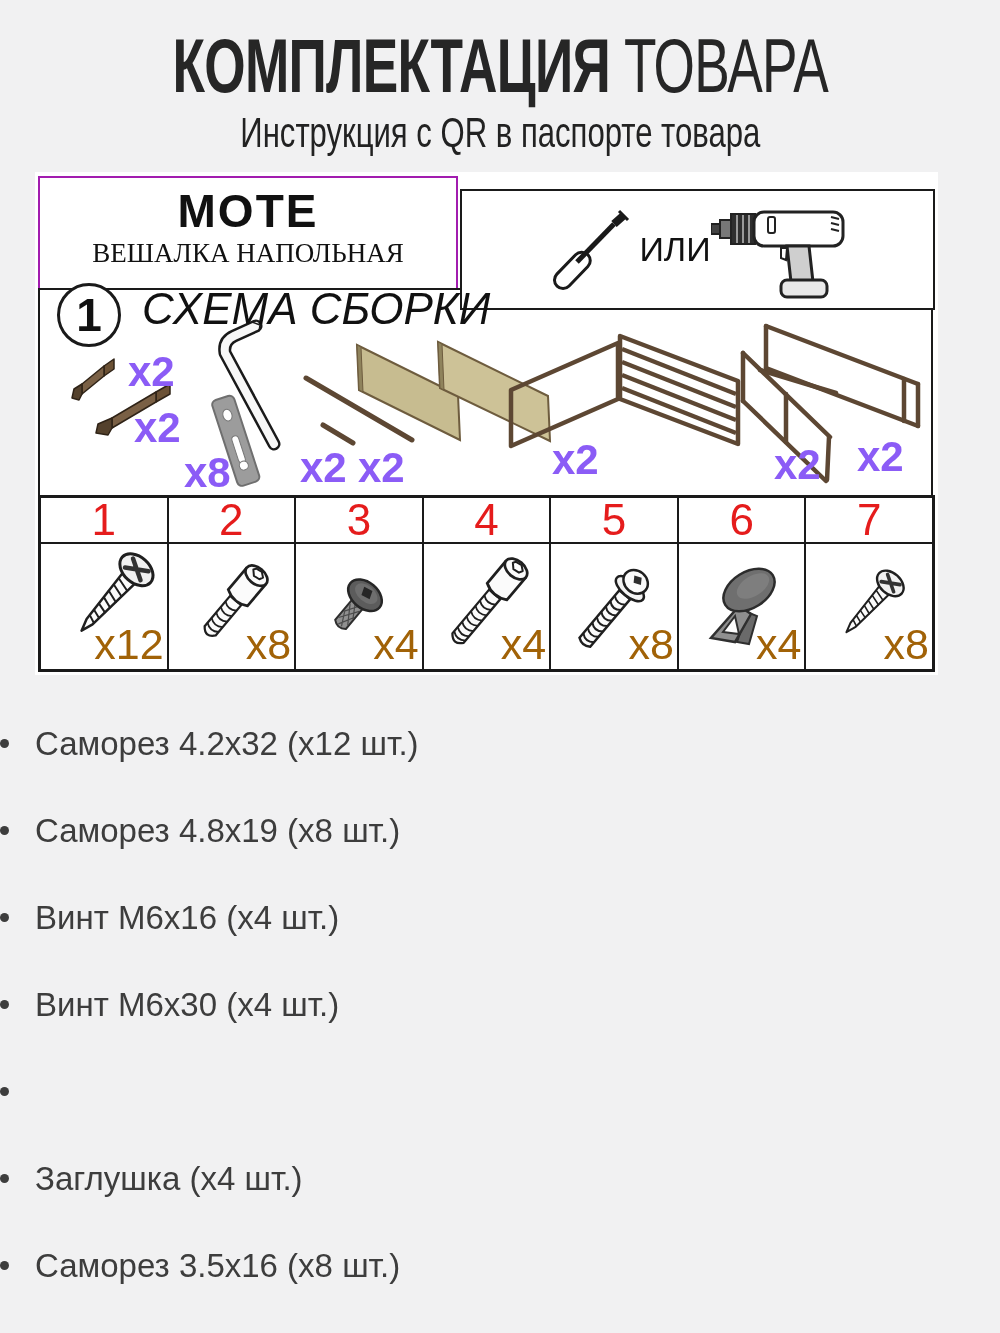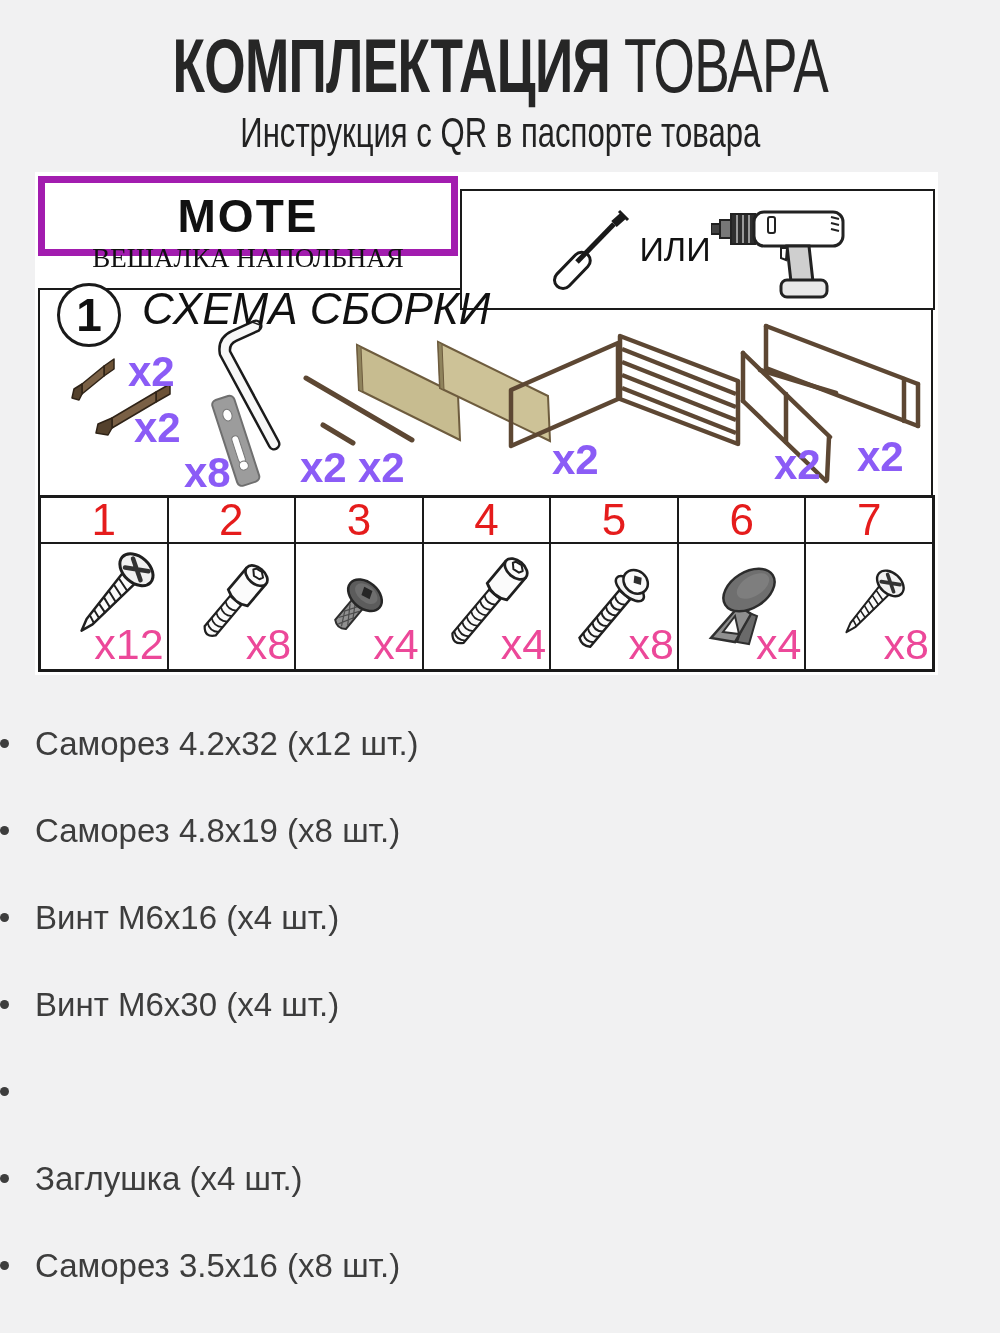--- a/index.html
+++ b/index.html
@@ -8,39 +8,39 @@
   .abs{position:absolute;}
   
   .title-wrap{left:0;top:26px;width:100%;text-align:center;}
   .title-line{display:inline-block;white-space:nowrap;transform:scaleX(0.70);transform-origin:center;font-size:76px;line-height:80px;color:#262626;letter-spacing:-1px;}
   .t-strong{font-weight:700;}
   .t-light{font-weight:400;}
   .sub-wrap{left:0;top:110px;width:100%;text-align:center;}
   .sub-line{display:inline-block;white-space:nowrap;transform:scaleX(0.74);transform-origin:center;font-size:42px;line-height:46px;color:#222;}
   
   .sheet{left:35px;top:172px;width:903px;height:503px;background:#fff;}
-  .mote-cell{left:38px;top:176px;width:420px;height:80px;border:7px solid #a21caf;background:#fff;box-sizing:border-box;text-align:center;}
+  .mote-cell{left:38px;top:176px;width:420px;height:114px;border:2px solid #a21caf;background:#fff;box-sizing:border-box;text-align:center;}
   .mote-name{margin-top:6px;font-size:46px;font-weight:700;letter-spacing:2px;color:#111;}
   .mote-sub{font-size:27px;color:#111;margin-top:0;font-family:Liberation Serif, serif;}
   .tools-box{left:460px;top:189px;width:475px;height:121px;border:2px solid #1a1a1a;background:#fff;box-sizing:border-box;display:flex;align-items:center;justify-content:center;}
   .or-label{font-size:34px;color:#111;}
   .seg{background:#1a1a1a;}
   .seg-a{left:38px;top:288px;width:422px;height:2px;}
   .seg-b{left:38px;top:288px;width:2px;height:209px;}
   .seg-c{left:931px;top:308px;width:2px;height:189px;}
   .schema-svg{left:38px;top:278px;}
   .step-circle{left:57px;top:283px;width:58px;height:58px;border:3px solid #1a1a1a;border-radius:50%;background:#fff;display:flex;align-items:center;justify-content:center;font-size:46px;font-weight:700;color:#111;}
   .schema-title{left:142px;top:284px;font-size:44px;font-style:italic;color:#111;}
   .qlab{font-size:42px;color:#8b5cf6;font-weight:bold;}
   
   .ftable{left:38px;top:495px;width:897px;height:177px;border:2px solid #1a1a1a;background:#fff;box-sizing:border-box;display:grid;grid-template-columns:repeat(7,1fr);grid-template-rows:46px 1fr;}
   .ncell{border:1px solid #1a1a1a;display:flex;align-items:center;justify-content:center;font-size:44px;color:var(--accent-red,#e51c1c);}
   .icell{border:1px solid #1a1a1a;position:relative;overflow:hidden;}
   .icell svg{position:absolute;left:0;top:0;}
-  .qty{position:absolute;right:3px;bottom:0px;font-size:43px;color:#ec4899;}
+  .qty{position:absolute;right:3px;bottom:0px;font-size:43px;color:#a16207;}
   
   .plist{left:0;top:700px;width:100%;list-style:none;margin:0;padding:0;}
   .plist li{height:87px;display:flex;align-items:center;}
   .dot{width:9px;height:9px;border-radius:50%;background:#3d3d3d;margin-right:26px;flex:none;}
   .ptext{font-size:33px;color:#3d3d3d;}
 </style>
 </head>
 <body>
 
 <div class="stage">

